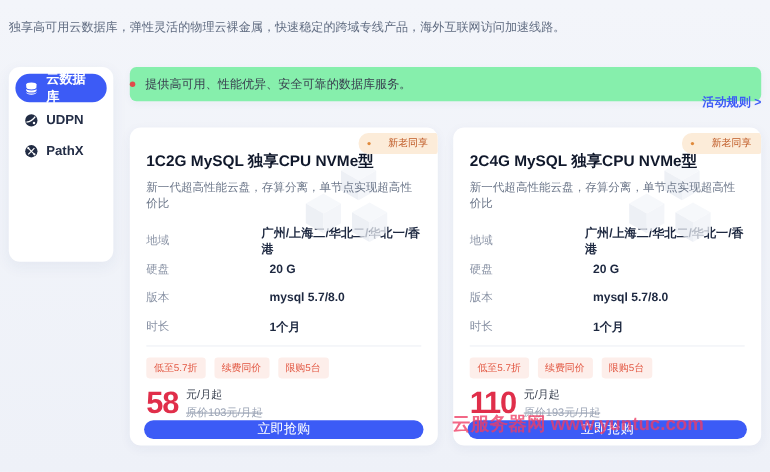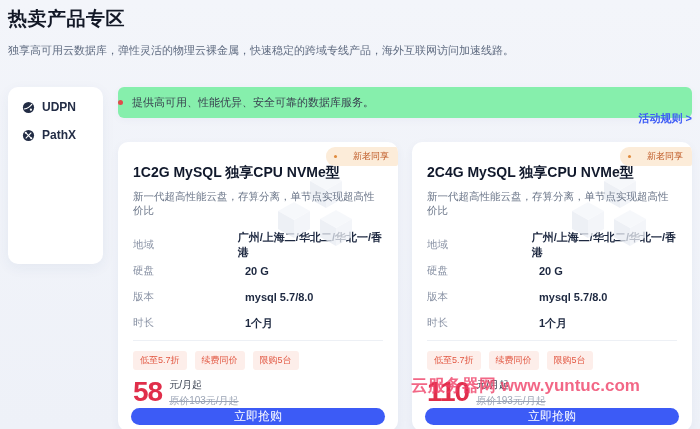--- a/index.html
+++ b/index.html
@@ -87,26 +87,36 @@
     position:absolute; left:411px; top:374px; z-index:20;
     font-size:17px; font-weight:bold; white-space:nowrap;
     color:rgba(238,60,100,.78); pointer-events:none; letter-spacing:0;
   }
 </style>
 </head>
 <body>
 
 <div class="page">
 
-  <h1 class="page-title">热卖产品专区</h1>
   <p class="page-subtitle">独享高可用云数据库，弹性灵活的物理云裸金属，快速稳定的跨域专线产品，海外互联网访问加速线路。</p>
 
   <div class="content">
 
     <aside class="sidebar">
+      <div class="side-item selected">
+        <span class="ic">
+          <svg viewBox="0 0 14 14" width="13" height="13">
+            <ellipse cx="7" cy="3.1" rx="5" ry="2.1" fill="#ffffff"></ellipse>
+            <path d="M2 3.1v7.8c0 1.16 2.24 2.1 5 2.1s5-.94 5-2.1V3.1" fill="#ffffff"></path>
+            <path d="M2 6.3c0 1.16 2.24 2.1 5 2.1s5-.94 5-2.1" fill="none" stroke="#3c5bf6" stroke-width="1"></path>
+            <path d="M2 9.3c0 1.16 2.24 2.1 5 2.1s5-.94 5-2.1" fill="none" stroke="#3c5bf6" stroke-width="1"></path>
+          </svg>
+        </span>
+        <span>云数据库</span>
+      </div>
       <div class="side-item">
         <span class="ic">
           <svg viewBox="0 0 14 14" width="13" height="13">
             <circle cx="7" cy="7" r="6" fill="#222c44"></circle>
             <path d="M2.2 8.6c3-.4 6.6-2.4 8.6-5.4" fill="none" stroke="#ffffff" stroke-width="1.3"></path>
             <circle cx="9.6" cy="9.4" r="1.2" fill="#ffffff"></circle>
           </svg>
         </span>
         <span>UDPN</span>
       </div>

